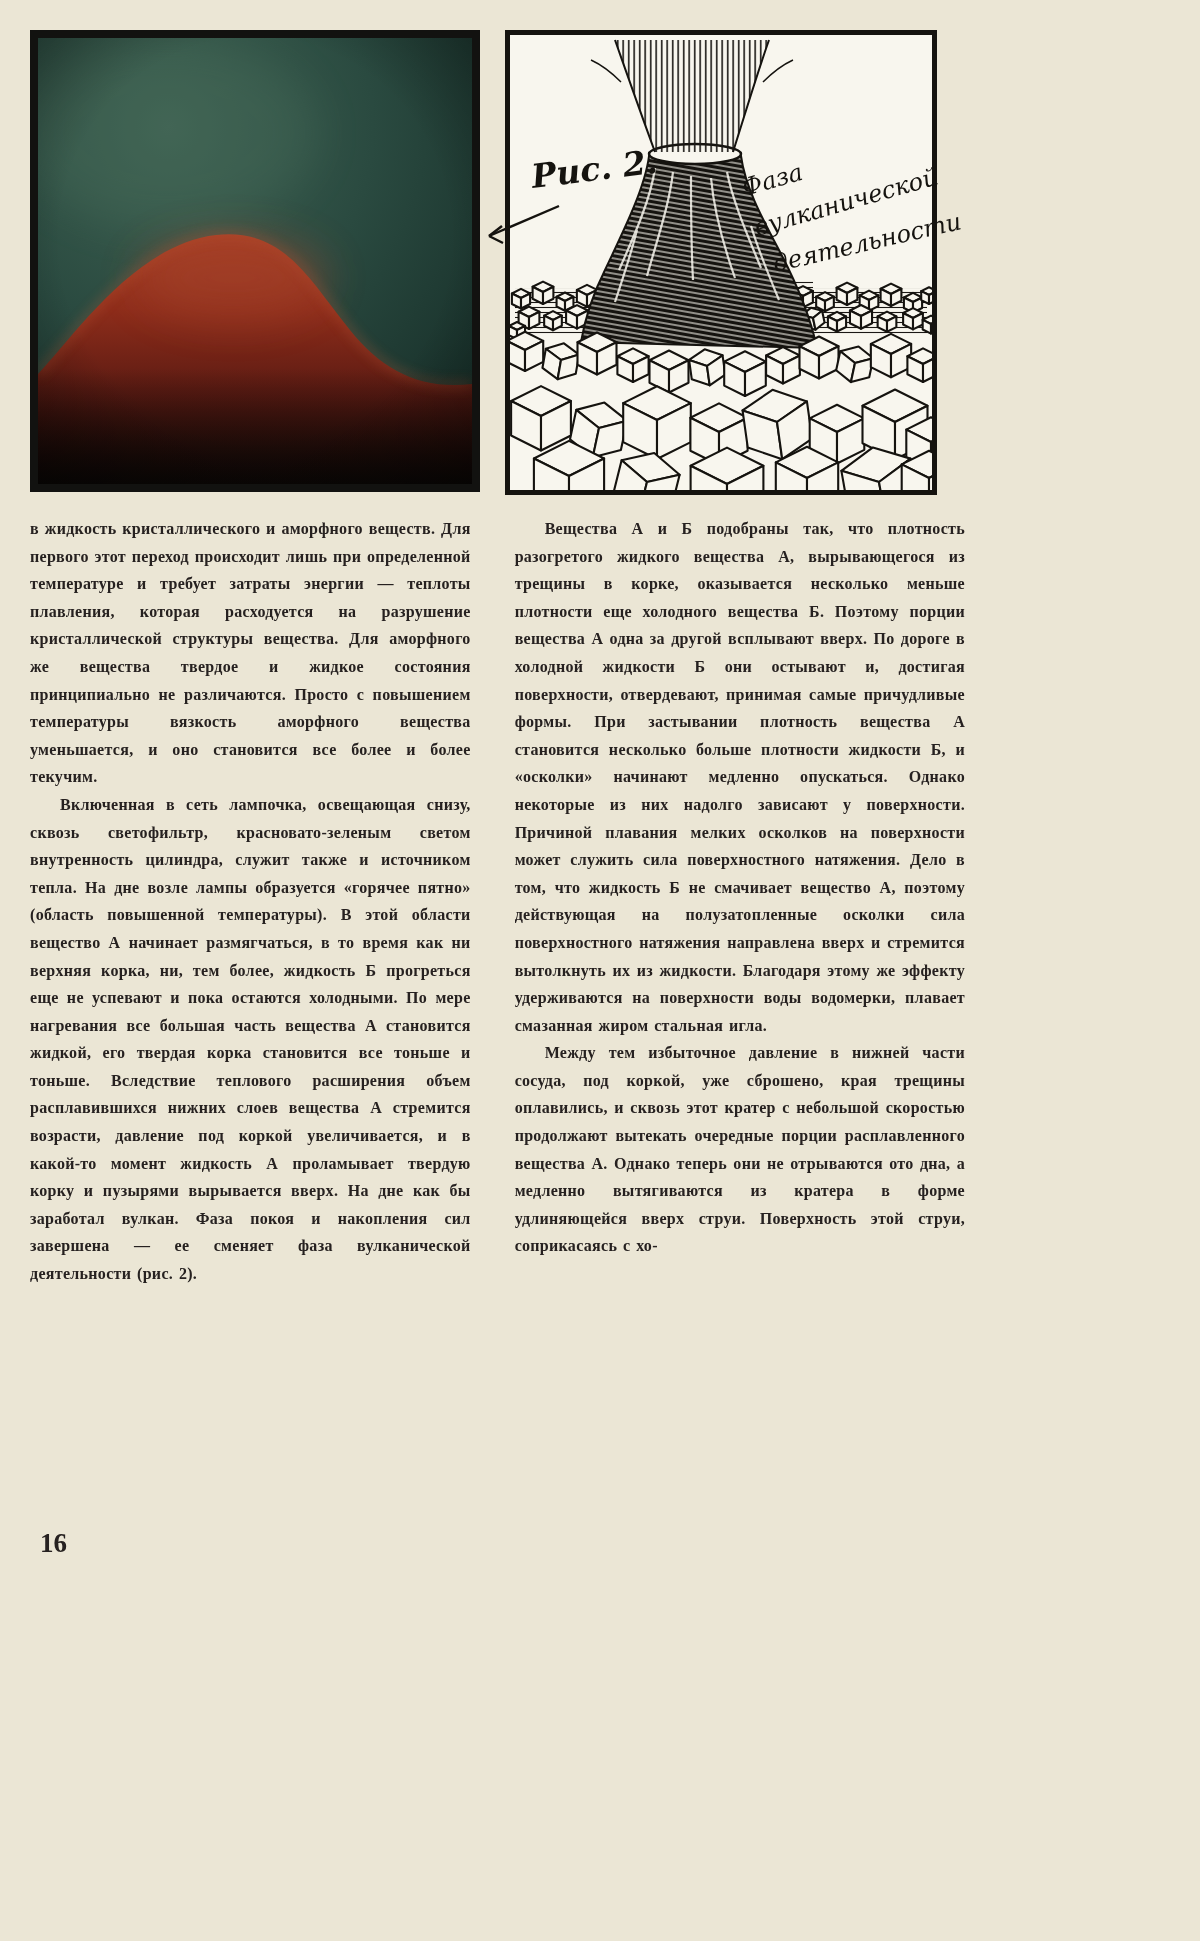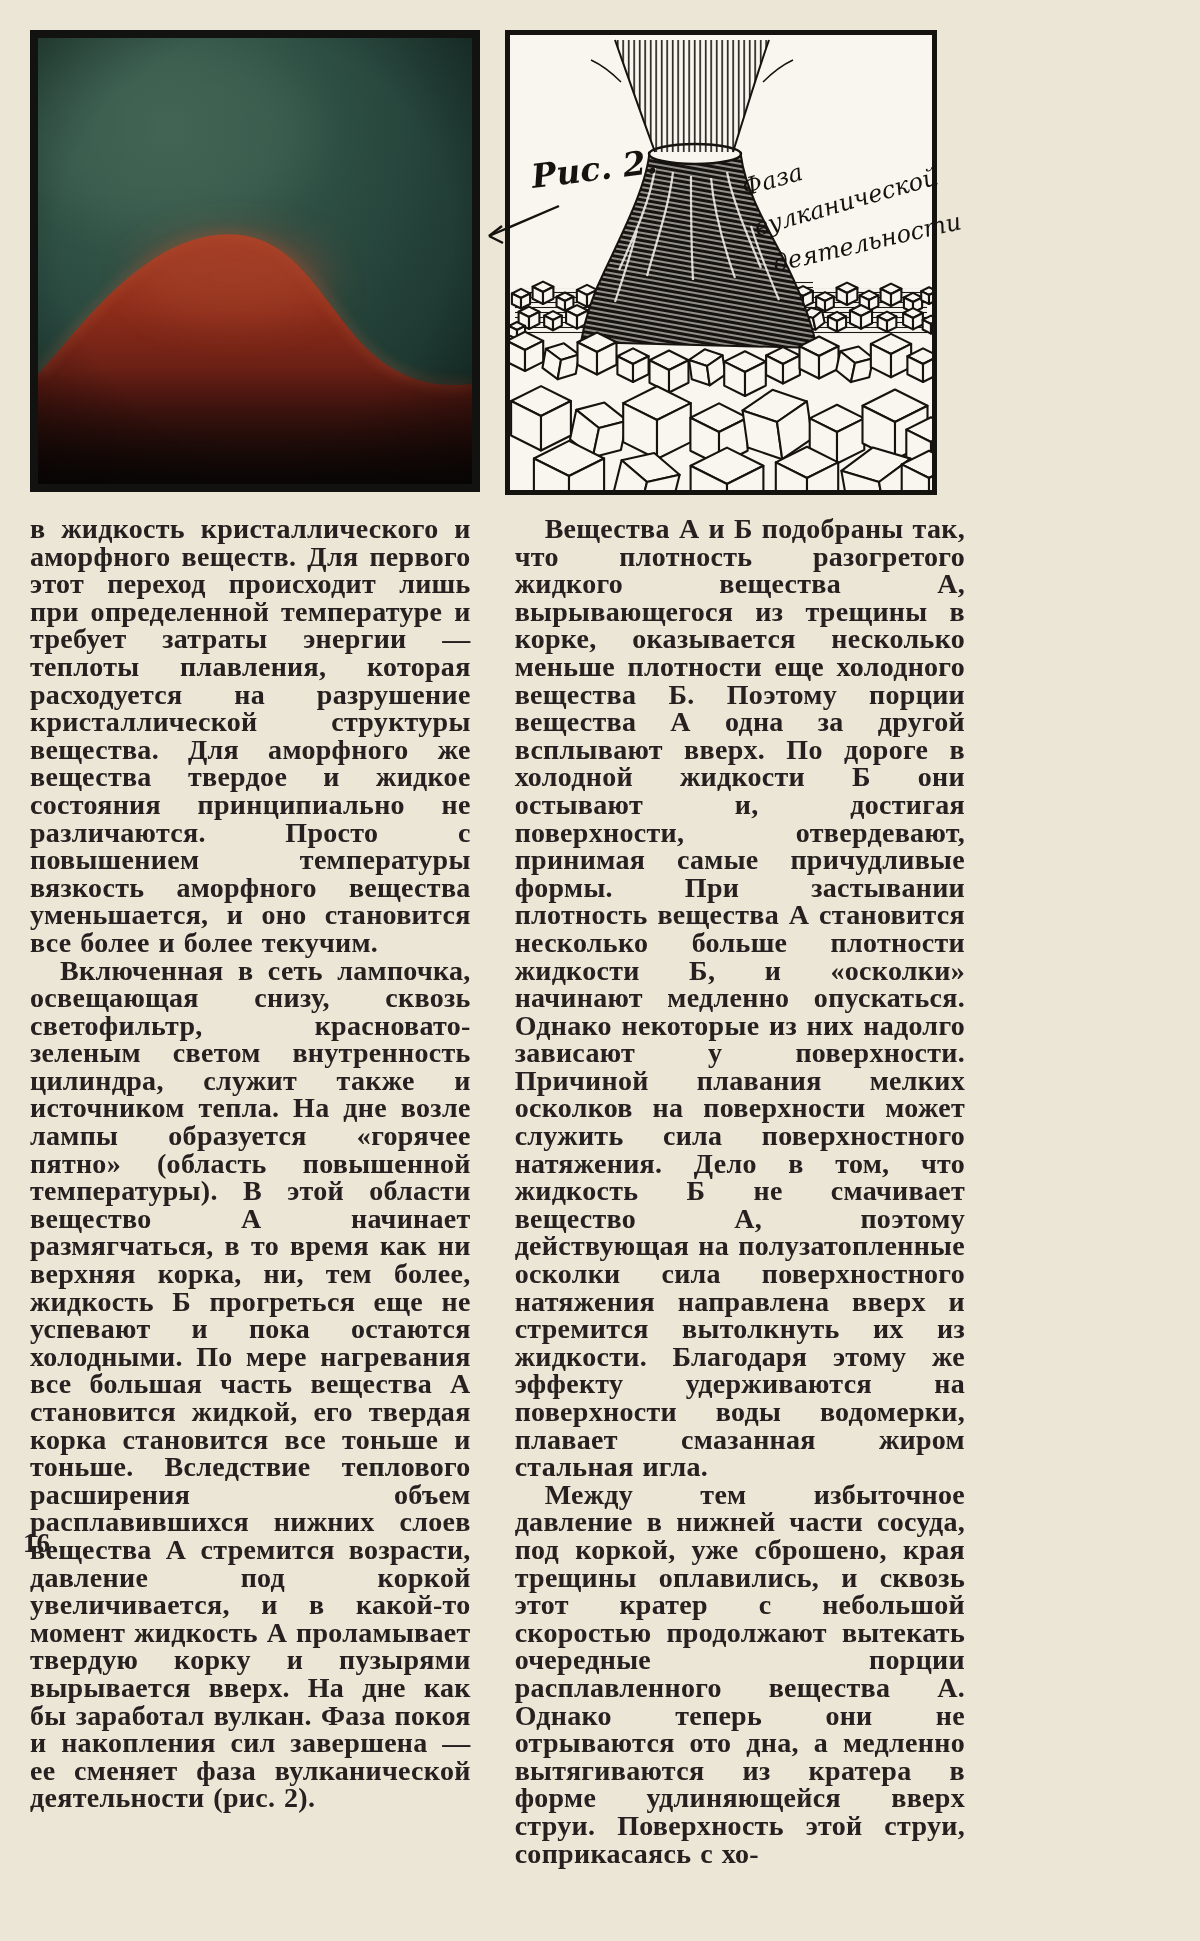--- a/index.html
+++ b/index.html
@@ -51,33 +51,33 @@
     display: flex;
     gap: 21px;
     margin: 20px 0 0 30px;
     width: 935px;
   }
   .col { box-sizing: border-box; }
   .col-left  { width: 452px; }
   .col-right { width: 462px; margin-left: 23px; }
   .col p {
     margin: 0;
-    font-size: 28px;
+    font-size: 16px;
     font-weight: 700;
     line-height: 27.6px;
     text-align: justify;
     text-indent: 30px;
     letter-spacing: 0.3px;
     word-spacing: 1.5px;
   }
   .col p.flush { text-indent: 0; }
 
   .page-number {
     position: absolute;
-    left: 23px;
+    left: 40px;
     top: 1528px;
     font-size: 27px;
     font-weight: bold;
     color: var(--ink, #262120);
   }
 </style>
 </head>
 <body>
 
 <div class="page">

